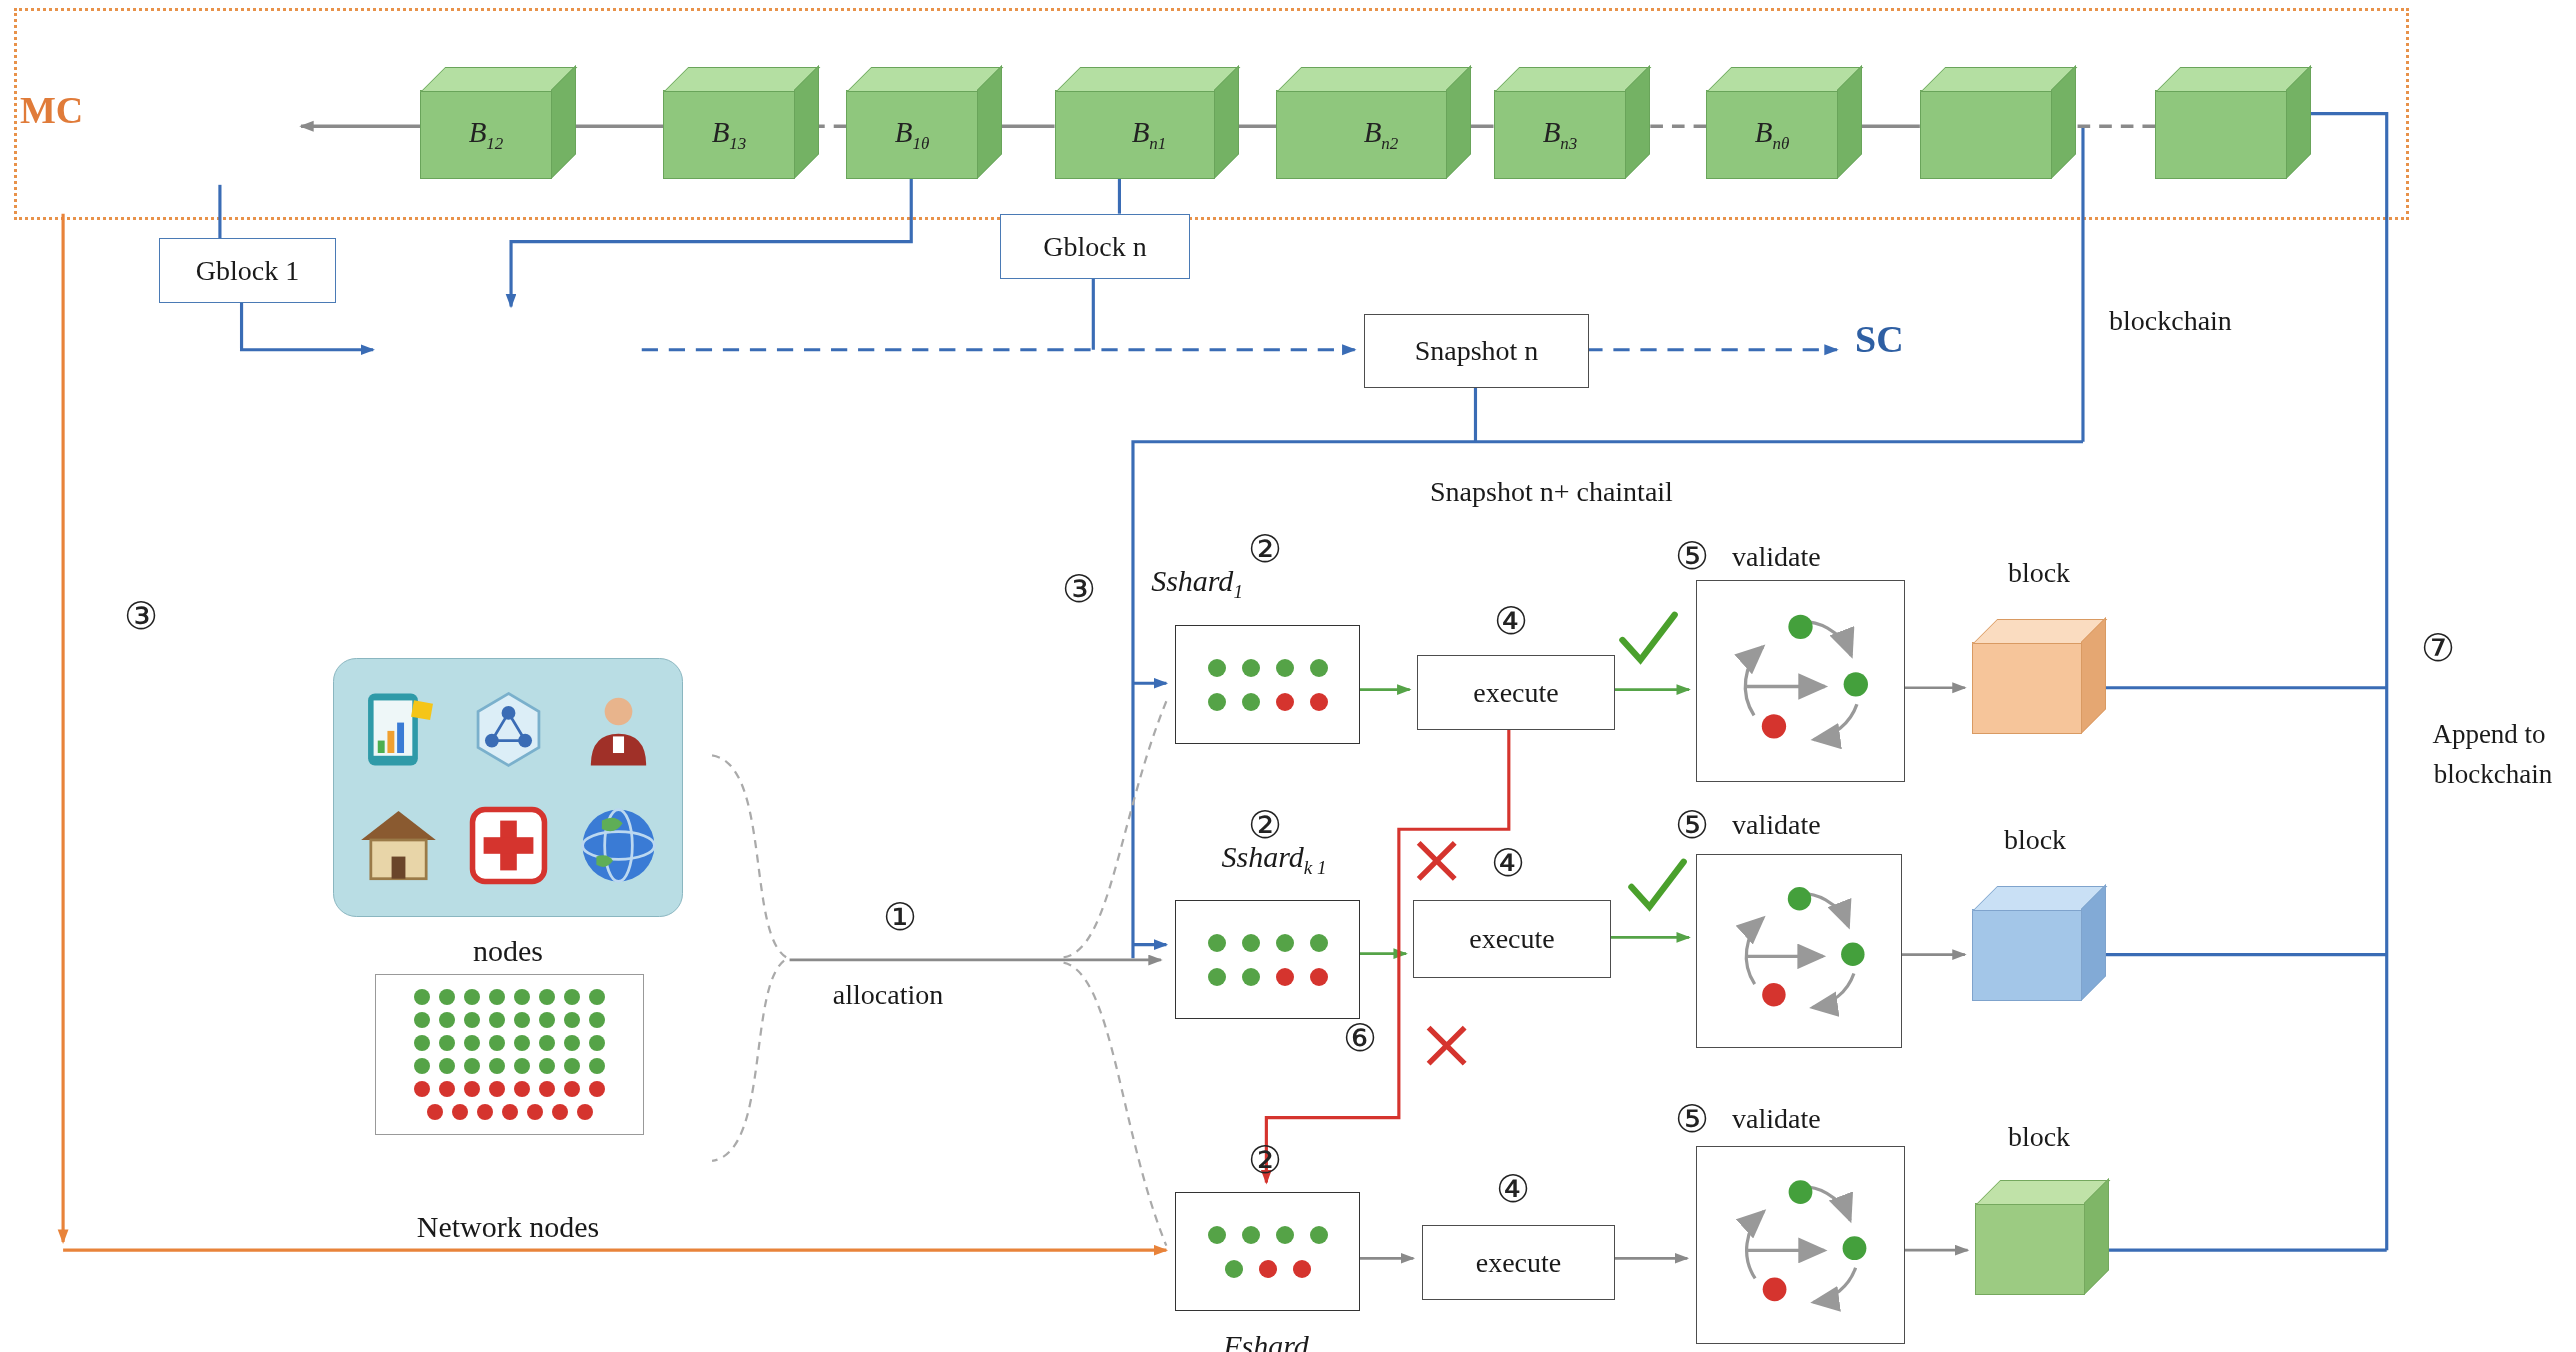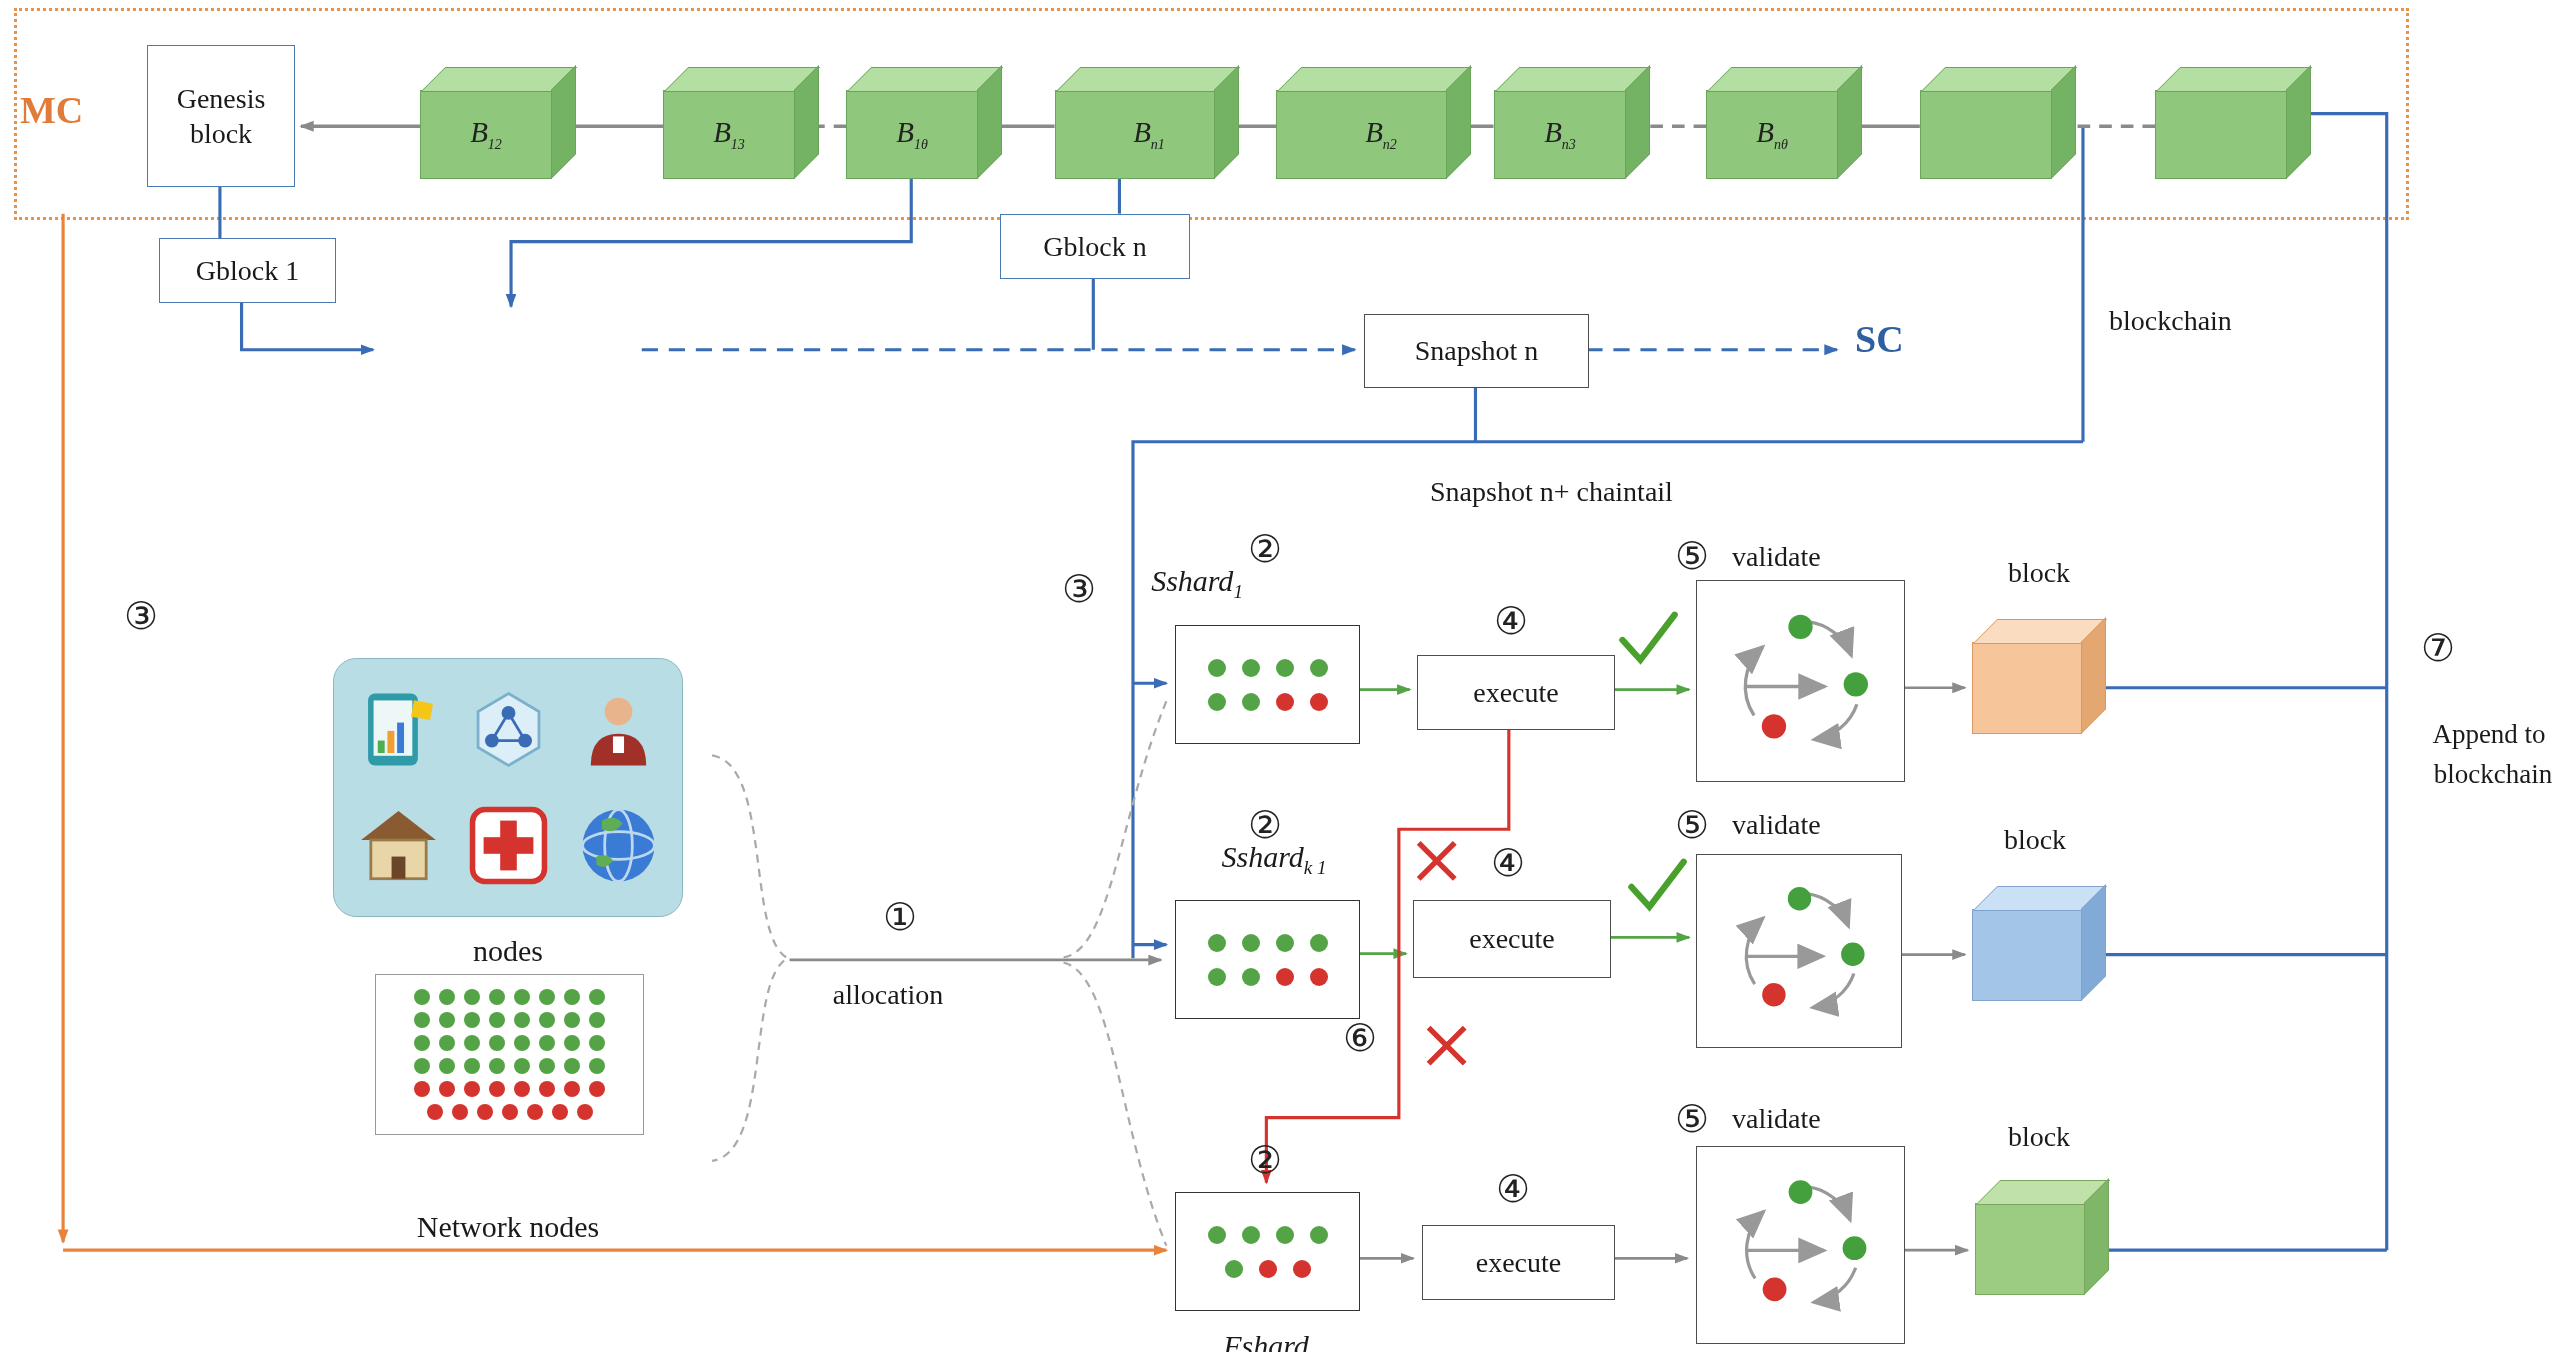--- a/index.html
+++ b/index.html
@@ -26,21 +26,21 @@
         background:var(--t);border:0.9px solid var(--b);
         transform:skewX(-45deg);transform-origin:bottom left;}
   .cube::after{content:"";position:absolute;left:100%;top:-0.9px;width:23.4px;height:100%;
         background:var(--s);border:0.9px solid var(--b);
         transform:skewY(-45deg);transform-origin:top left;}
   .cube.small{width:108px;height:90px;}
   .cube.peach{--f:#f6c59a;--t:#fadcc0;--s:#e5a772;--b:#d99a62;}
   .cube.blue2{--f:#a3c6e8;--t:#c9e0f5;--s:#82aad6;--b:#7fa3cc;}
   .cube.green2{--f:#9ccb82;--t:#c0e2a8;--s:#7fb667;--b:#75a85e;}
   .cube-label{font-style:italic;font-size:29px;color:#222;}
-  .cube-label sub{font-size:14px;}
+  .cube-label sub{font-size:17px;}
   
   .dotbox{position:absolute;z-index:3;background:#fff;border:1.8px solid #333;
           display:flex;flex-direction:column;align-items:center;justify-content:center;}
   .dotrow{display:flex;justify-content:center;margin:8px 0;}
   .dot{width:18px;height:18px;border-radius:50%;display:inline-block;margin:0 8px;}
   .dg{background:#55a347;} .dr{background:#d5342e;}
   .network-box{border:1.8px solid #999;}
   .network-box .dot{width:16px;height:16px;margin:0 4.5px;}
   .network-box .dotrow{margin:3.6px 0;}
   .shard-label{font-style:italic;font-size:30px;}
@@ -145,21 +145,20 @@
     <g stroke="#4aa02c" stroke-width="7" fill="none" stroke-linecap="round">
       <path d="M1800,710 L1820,732 L1858,682"></path>
       <path d="M1810,984 L1830,1006 L1868,956"></path>
     </g>
   </svg>
 
   <div class="dotted-frame"></div>
 
   <div class="lab mc" style="left:20px;top:88px;">MC</div>
 
-  <div class="bbox blue-border" style="left:147px;top:45px;width:146px;height:140px;line-height:1.25;">Genesis block</div>
 
   <div class="cube" style="left:420px;top:90px;">
     <span class="cube-label"><span>B</span><sub>12</sub></span>
     </div>
   <div class="cube" style="left:663px;top:90px;">
     <span class="cube-label"><span>B</span><sub>13</sub></span>
     </div>
   <div class="cube" style="left:846px;top:90px;">
     <span class="cube-label"><span>B</span><sub>1θ</sub></span>
     </div>

